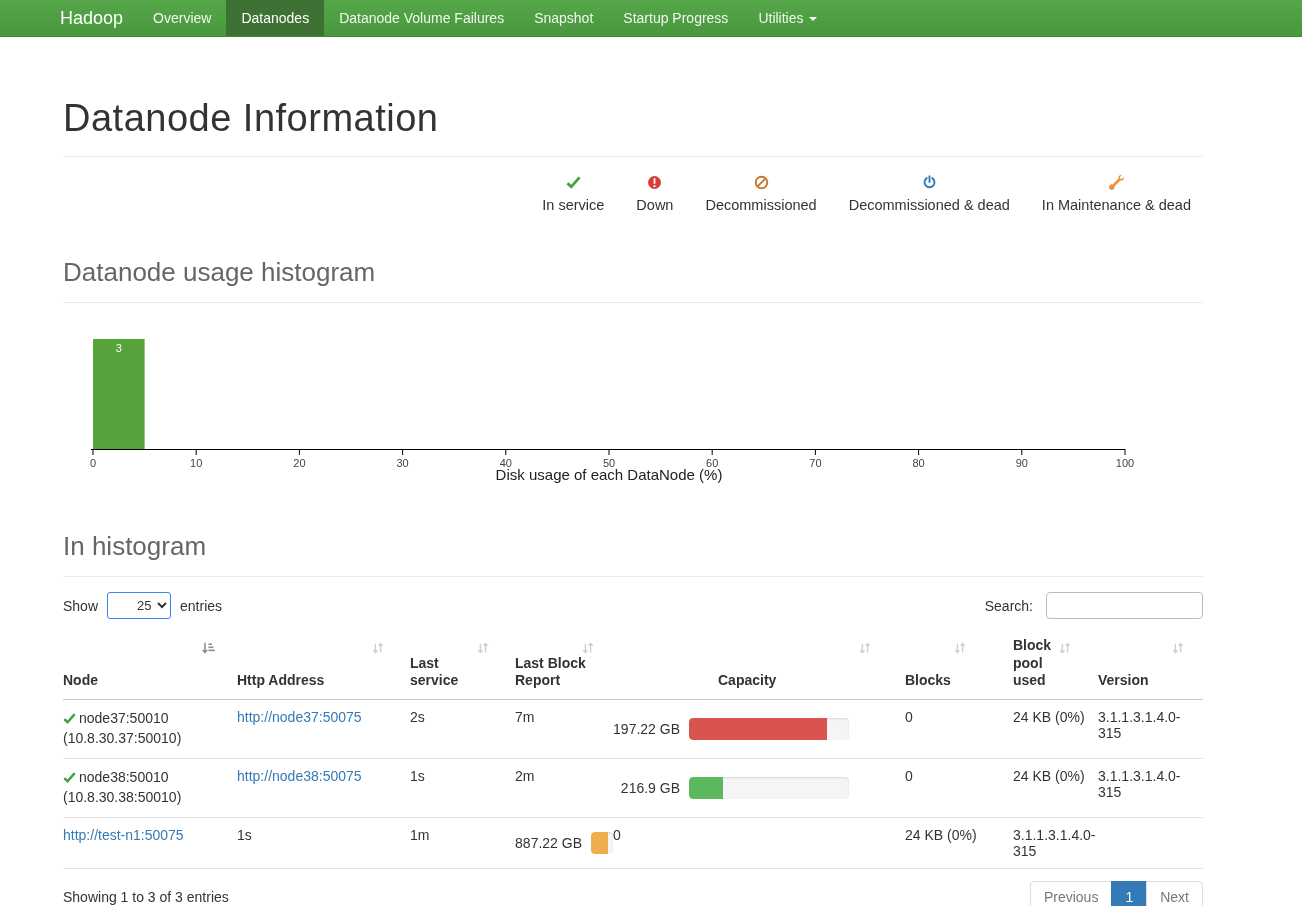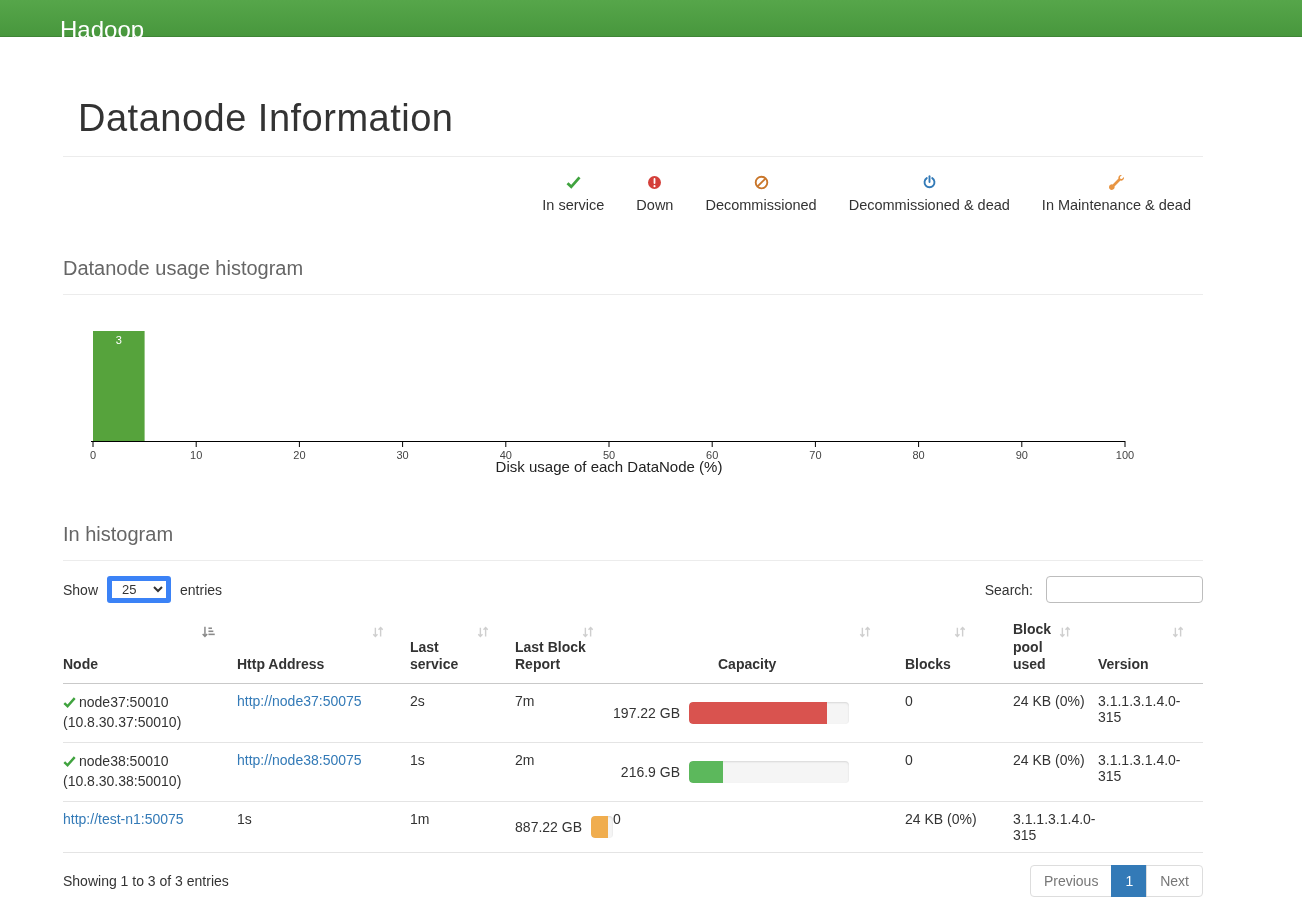--- a/index.html
+++ b/index.html
@@ -4,39 +4,39 @@
 <style>
   * { box-sizing: border-box; }
   html,body { margin:0; padding:0; }
   body {
     width:1302px; height:906px; overflow:hidden;
     background:#fff; color:#333;
     font-family:"Liberation Sans", sans-serif;
   }
   
   .navbar { height:37px; background:linear-gradient(#56a64a,#48973d); display:flex; align-items:stretch; padding-left:45px; border-bottom:1px solid #3f8536; }
-  .brand { color:#fff; font-size:24px; line-height:36px; padding:12px 15px; text-decoration:none; }
+  .brand { color:#fff; font-size:18px; line-height:36px; padding:0 15px; text-decoration:none; }
   .nav-item { color:#f2f7f0; font-size:14px; line-height:36px; padding:0 15px; cursor:pointer; text-decoration:none; }
   .nav-item.active { background:#3e7234; color:#fff; }
   .caret { display:inline-block; margin-left:5px; vertical-align:middle; width:0; height:0; border-top:4px solid #fff; border-left:4px solid transparent; border-right:4px solid transparent; }
   
   .container { width:1140px; margin-left:63px; }
-  h1.page-title { font-size:38px; font-weight:400; color:#333; margin:60px 0 16px 15px; letter-spacing:.5px; }
+  h1.page-title { font-size:38px; font-weight:400; color:#333; margin:60px 0 16px 0; letter-spacing:.5px; }
   hr.divider { border:none; border-top:1px solid #ececec; margin:0; }
   
   .legend { display:flex; justify-content:flex-end; align-items:center; gap:32px; margin-top:18px; font-size:14.5px; color:#333; padding-right:12px; }
   .legend-item { display:inline-flex; align-items:center; gap:7px;flex-direction:column; }
   .licon { display:inline-flex; }
   
-  h2.section { font-size:20px; font-weight:400; color:#666; margin:44px 0 14px 0; }
+  h2.section { font-size:26px; font-weight:400; color:#666; margin:44px 0 14px 0; }
   .hist-wrap { margin-top:28px; }
   
   .controls { display:flex; justify-content:space-between; align-items:center; margin-top:15px; }
   .length-ctl { display:flex; align-items:center; gap:9px; font-size:14px; color:#333; }
-  select.len { width:64px; height:27px; border:5px solid #3b82f6; border-radius:3px; background:#fff; color:#333; font:13px "Liberation Sans",sans-serif; padding-left:6px; }
+  select.len { width:64px; height:27px; border:1px solid #3b82f6; border-radius:3px; background:#fff; color:#333; font:13px "Liberation Sans",sans-serif; padding-left:25px; }
   .search-ctl { display:flex; align-items:center; gap:13px; font-size:14px; color:#333; }
   input.search { width:157px; height:27px; border:1px solid #bdbdbd; border-radius:4px; padding:0 7px; font:14px "Liberation Sans",sans-serif; }
   
   .dtable { margin-top:18px; }
   .dt-row { display:grid; grid-template-columns:170px 170px 105px 105px 277px 95px 105px 113px; }
   .dt-header { border-bottom:1px solid #c9c9c9; }
   .th { position:relative; min-height:58px; display:flex; align-items:flex-end; padding-bottom:9px; font-size:14px; font-weight:bold; color:#333; line-height:1.25; cursor:pointer; }
   .th-label { white-space:pre-line; }
   .sort-icon { position:absolute; top:4px; right:18px; }
   .dt-row > *:nth-child(2){ padding-left:4px; }
@@ -62,20 +62,28 @@
   .page-btn { border:1px solid #ddd; background:#fff; color:#777; font-size:14px; padding:7px 13px; margin-left:-1px; cursor:pointer; font-family:"Liberation Sans",sans-serif; }
   .page-btn.first { border-radius:4px 0 0 4px; }
   .page-btn.last { border-radius:0 4px 4px 0; }
   .page-btn.active { background:#337ab7; border-color:#337ab7; color:#fff; }
 </style>
 </head>
 <body>
 
 <nav class="navbar">
   <a class="brand">Hadoop</a>
+  <div style="display:flex;">
+      <a class="nav-item">Overview</a>
+      <a class="nav-item active">Datanodes</a>
+      <a class="nav-item">Datanode Volume Failures</a>
+      <a class="nav-item">Snapshot</a>
+      <a class="nav-item">Startup Progress</a>
+      <a class="nav-item">Utilities<span class="caret"></span></a>
+    </div>
 </nav>
 
 <div class="container">
   <h1 class="page-title">Datanode Information</h1>
   <hr class="divider">
 
   <div class="legend">
       <span class="legend-item">
         <span class="licon">
           <svg width="15" height="15" viewBox="0 0 16 16">

